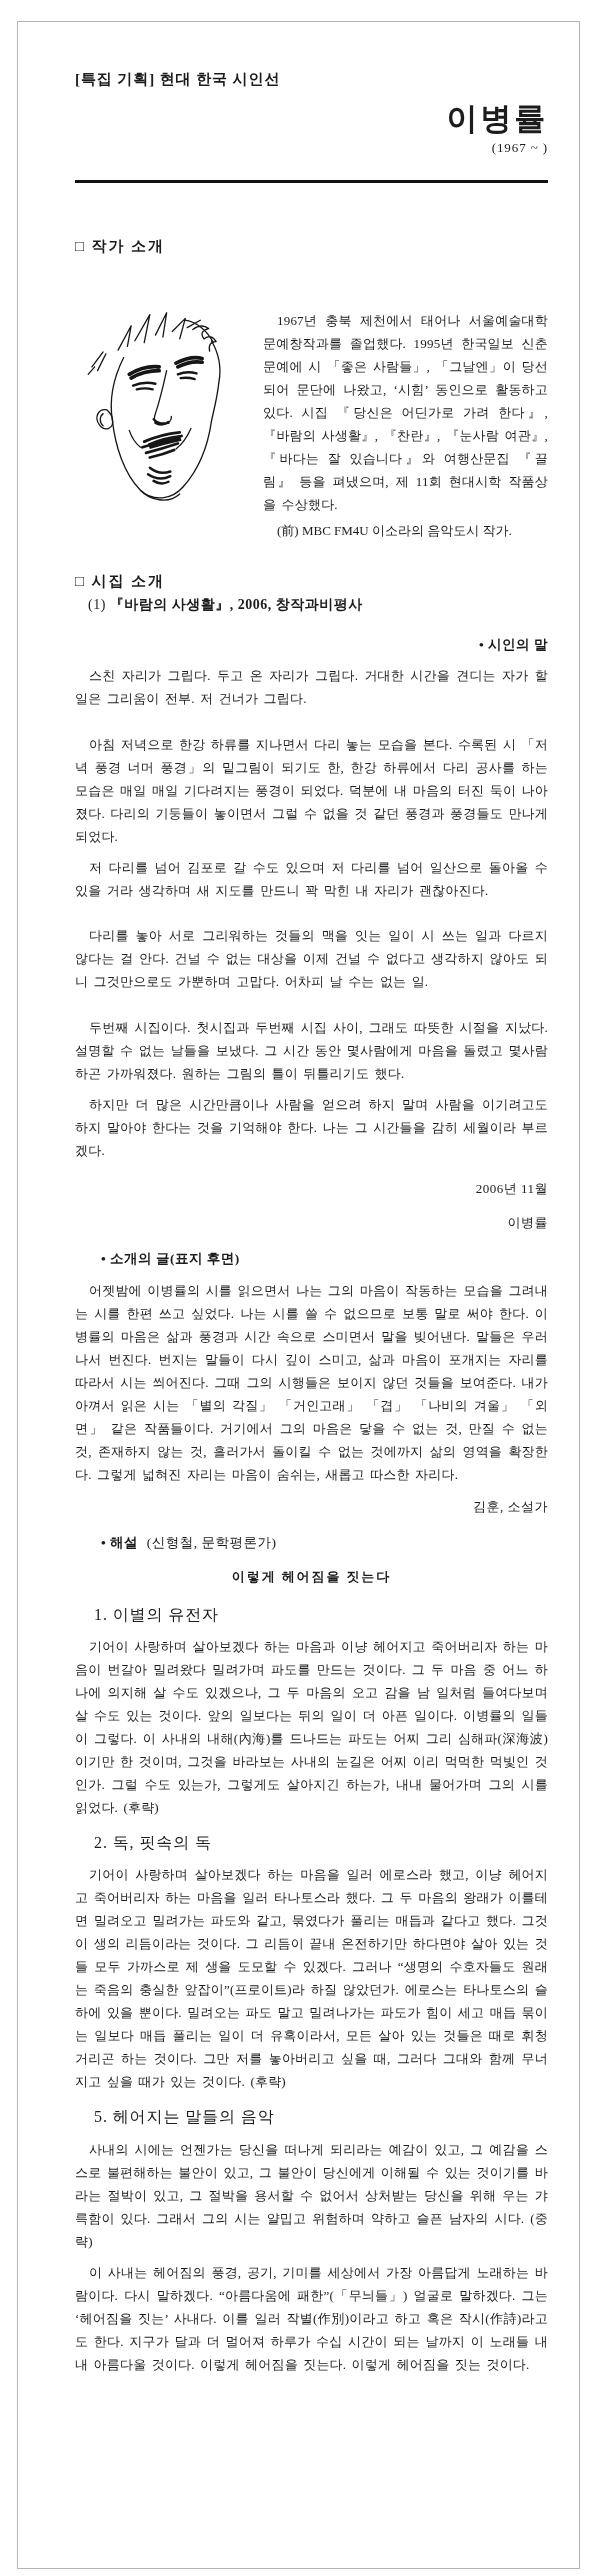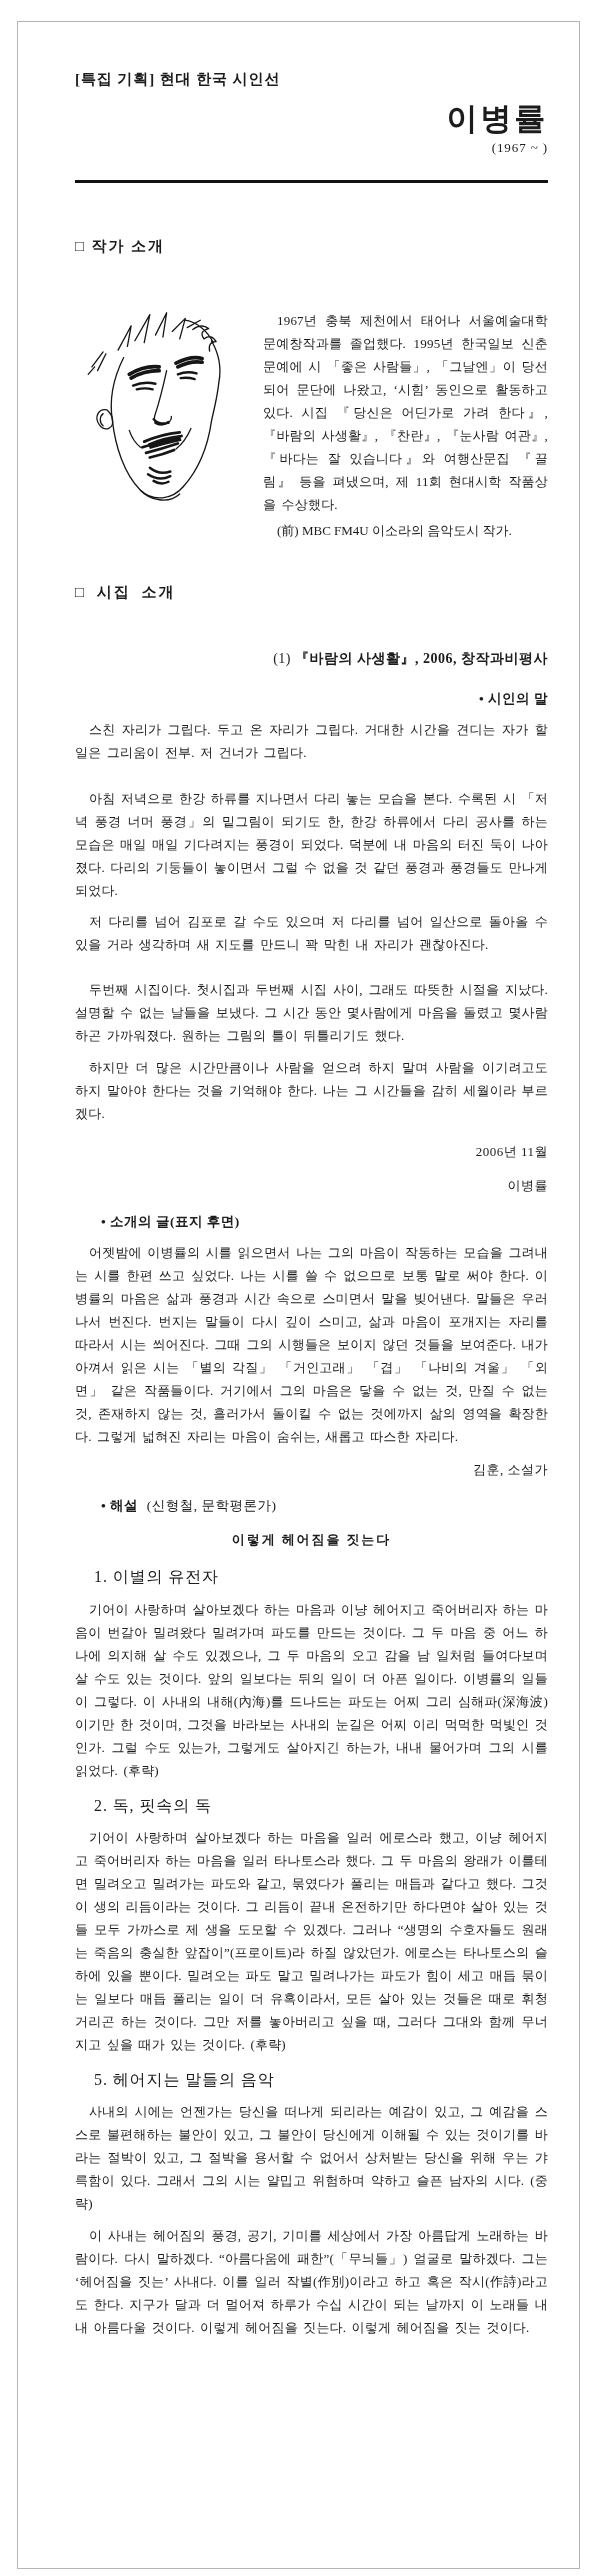--- a/index.html
+++ b/index.html
@@ -49,21 +49,21 @@
     height: 2.8px;
     background: #111111;
   }
   .sec-heading {
     font-size: 15px;
     font-weight: bold;
     letter-spacing: 1.9px;
     line-height: 22.4px;
   }
   .sec-heading.author { margin-top: 52px; }
-  .sec-heading.books  { margin-top: 41px; font-family: Liberation Mono, monospace; }
+  .sec-heading.books  { margin-top: 28px; }
   .author-row {
     margin-top: 52px;
     display: flex;
     align-items: flex-start;
     justify-content: center;
   }
   .portrait-box {
     flex: 0 0 173px;
     height: 198px;
   }
@@ -75,26 +75,24 @@
     line-height: 23px;
     text-align: justify;
     text-indent: 14px;
     word-break: break-all;
     letter-spacing: 0.2px;
     word-spacing: 1.9px;
   }
   .author-text .para { line-height: 23px; font-size: 13px; }
   .bio-note { margin-top: 3px; text-indent: 14px; font-size: 13px; line-height: 23px; }
   .book-title-line {
-    margin-top: 41px;
     margin-left: 13px;
     font-size: 14px;
     line-height: 23px;
     letter-spacing: 0.5px;
-    text-align: right;
   }
   .book-title-line .num { font-weight: normal; }
   .book-title-line .bt  { font-weight: bold; }
   .bullet-label {
     margin-left: 26px;
     font-size: 13.5px;
     font-weight: bold;
     line-height: 23px;
     letter-spacing: 0.5px;
   }
@@ -191,20 +189,21 @@
     <div class="book-title-line">
       <span class="num">(1)</span>
       <span class="bt">『바람의 사생활』, 2006, 창작과비평사</span>
     </div>
 
     <div class="bullet-label gap-label">• 시인의 말</div>
 
     <p class="para gap-s">스친 자리가 그립다. 두고 온 자리가 그립다. 거대한 시간을 견디는 자가 할 일은 그리움이 전부. 저 건너가 그립다.</p>
     <p class="para gap-l">아침 저녁으로 한강 하류를 지나면서 다리 놓는 모습을 본다. 수록된 시 「저녁 풍경 너머 풍경」의 밑그림이 되기도 한, 한강 하류에서 다리 공사를 하는 모습은 매일 매일 기다려지는 풍경이 되었다. 덕분에 내 마음의 터진 둑이 나아졌다. 다리의 기둥들이 놓이면서 그럴 수 없을 것 같던 풍경과 풍경들도 만나게 되었다.</p>
     <p class="para gap-s">저 다리를 넘어 김포로 갈 수도 있으며 저 다리를 넘어 일산으로 돌아올 수 있을 거라 생각하며 새 지도를 만드니 꽉 막힌 내 자리가 괜찮아진다.</p>
+    <p class="para gap-l">다리를 놓아 서로 그리워하는 것들의 맥을 잇는 일이 시 쓰는 일과 다르지 않다는 걸 안다. 건널 수 없는 대상을 이제 건널 수 없다고 생각하지 않아도 되니 그것만으로도 가뿐하며 고맙다. 어차피 날 수는 없는 일.</p>
     <p class="para gap-l">두번째 시집이다. 첫시집과 두번째 시집 사이, 그래도 따뜻한 시절을 지났다. 설명할 수 없는 날들을 보냈다. 그 시간 동안 몇사람에게 마음을 돌렸고 몇사람하곤 가까워졌다. 원하는 그림의 틀이 뒤틀리기도 했다.</p>
     <p class="para gap-s">하지만 더 많은 시간만큼이나 사람을 얻으려 하지 말며 사람을 이기려고도 하지 말아야 한다는 것을 기억해야 한다. 나는 그 시간들을 감히 세월이라 부르겠다.</p>
 
     <div class="right-line date-line">2006년 11월</div>
     <div class="right-line sig-line">이병률</div>
 
     <div class="bullet-label blurb-label">• 소개의 글(표지 후면)</div>
     <p class="para gap-s">어젯밤에 이병률의 시를 읽으면서 나는 그의 마음이 작동하는 모습을 그려내는 시를 한편 쓰고 싶었다. 나는 시를 쓸 수 없으므로 보통 말로 써야 한다. 이병률의 마음은 삶과 풍경과 시간 속으로 스미면서 말을 빚어낸다. 말들은 우러나서 번진다. 번지는 말들이 다시 깊이 스미고, 삶과 마음이 포개지는 자리를 따라서 시는 씌어진다. 그때 그의 시행들은 보이지 않던 것들을 보여준다. 내가 아껴서 읽은 시는 「별의 각질」 「거인고래」 「겹」 「나비의 겨울」 「외면」 같은 작품들이다. 거기에서 그의 마음은 닿을 수 없는 것, 만질 수 없는 것, 존재하지 않는 것, 흘러가서 돌이킬 수 없는 것에까지 삶의 영역을 확장한다. 그렇게 넓혀진 자리는 마음이 숨쉬는, 새롭고 따스한 자리다.</p>
     <div class="right-line blurb-author-line">김훈, 소설가</div>
 

